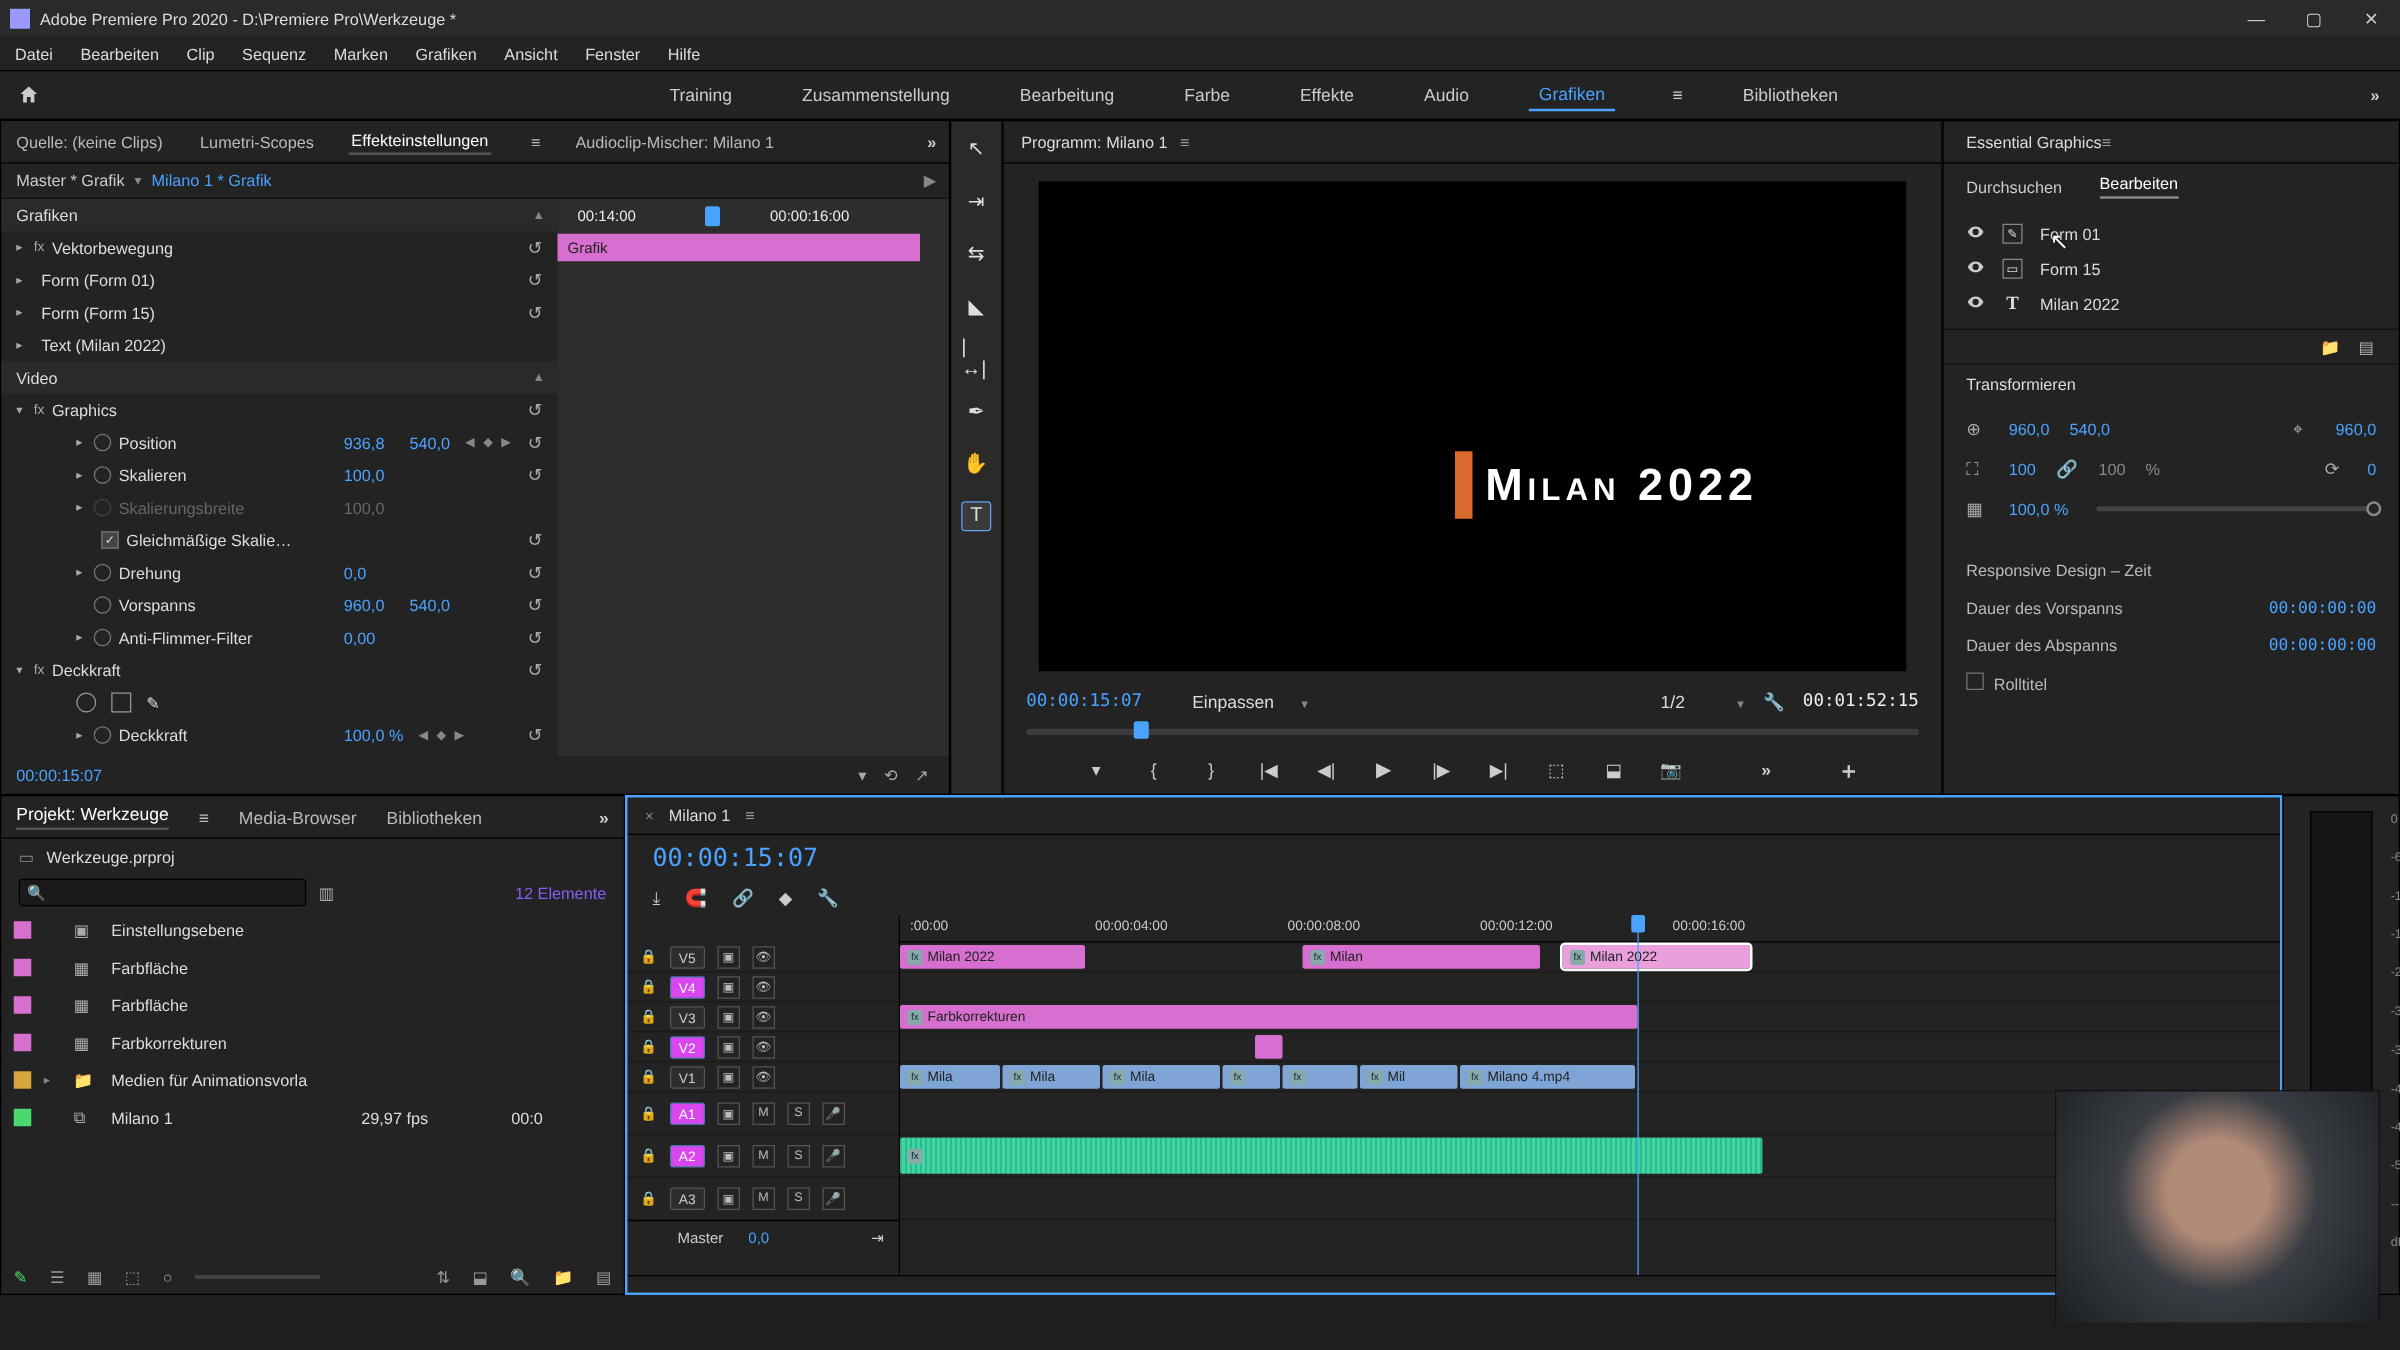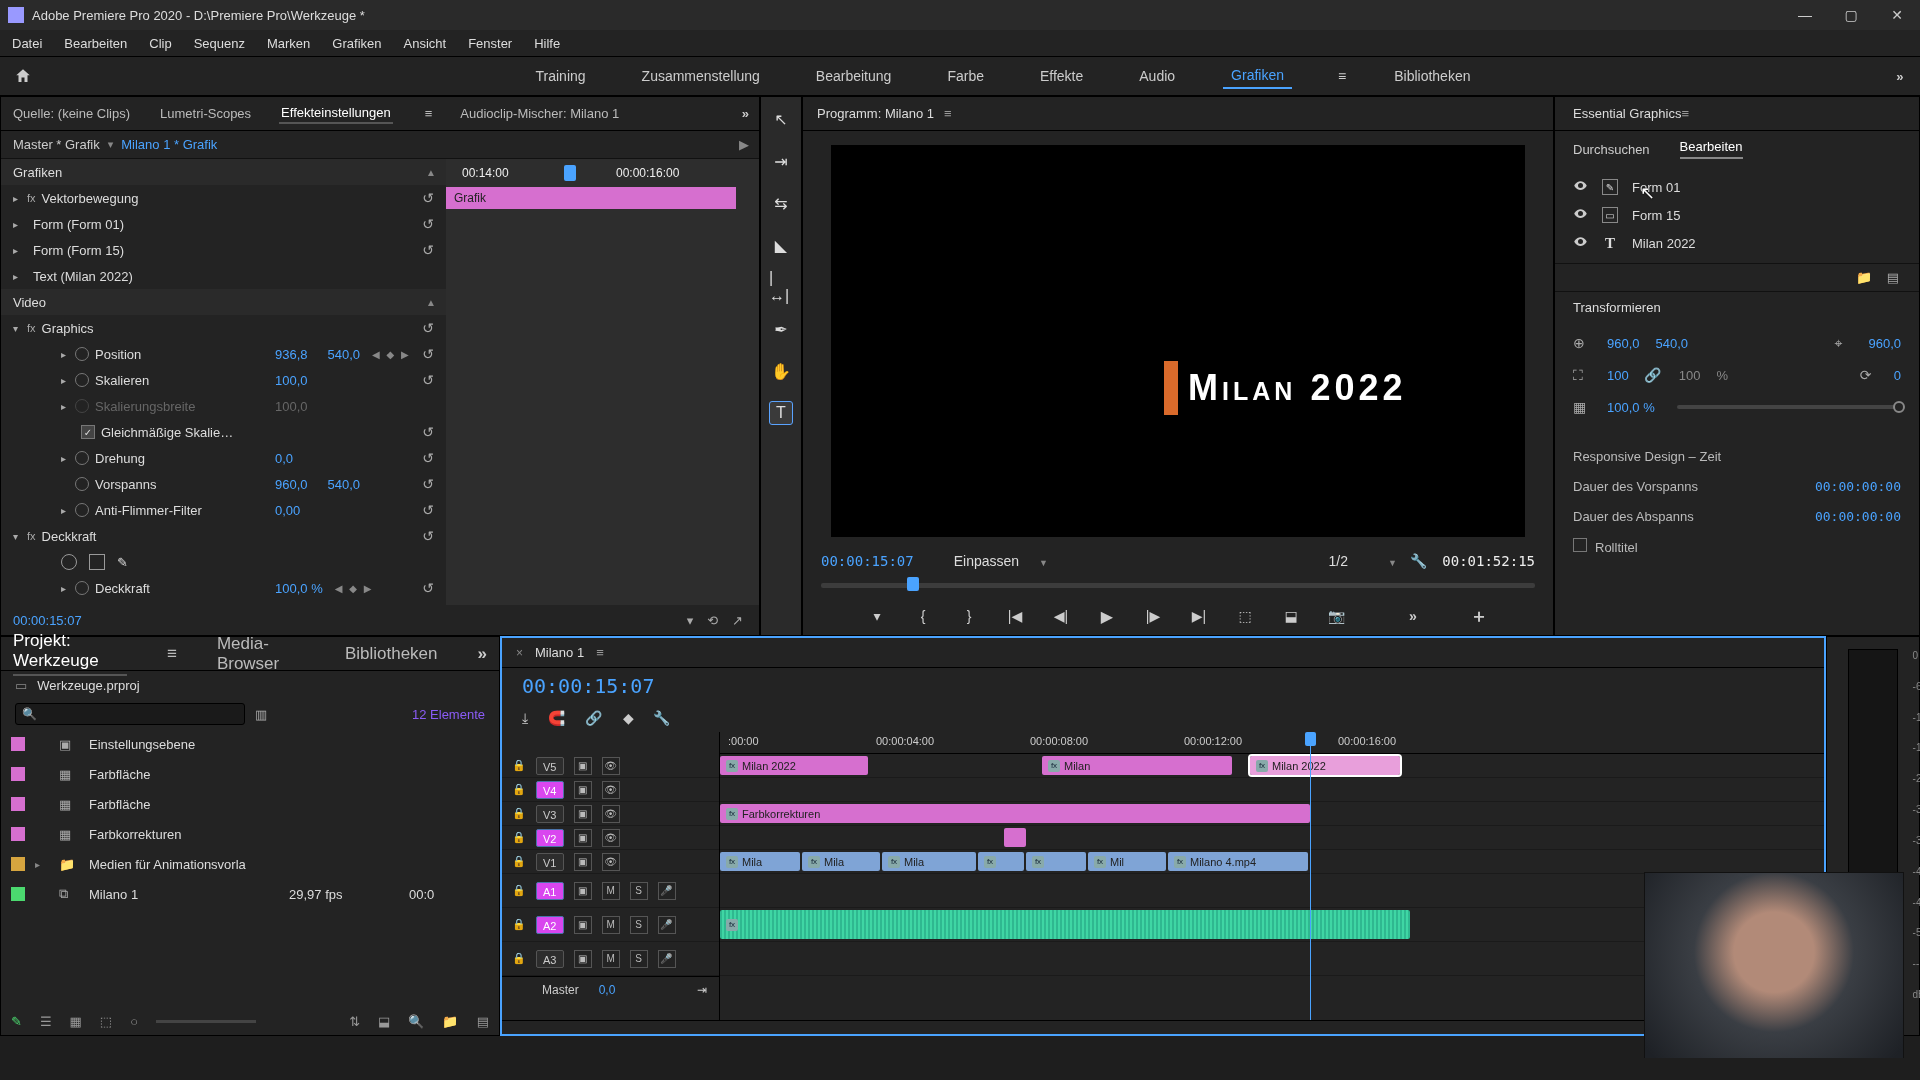--- a/index.html
+++ b/index.html
@@ -117,21 +117,21 @@
 .eg-xform-row .unit { color: #888; }
 .eg-slider { position: relative; flex: 1; height: 4px; background: #444; border-radius: 2px; margin-left: 6px; }
 .eg-slider .thumb { position: absolute; right: -4px; top: -4px; width: 12px; height: 12px; border: 2px solid #888; border-radius: 50%; background: #232323; }
 .eg-respdes { padding: 10px 18px 0 18px; font-size: 13px; }
 .eg-respdes .rd-row { display: flex; justify-content: space-between; align-items: center; height: 30px; color: #bbb; }
 .eg-respdes .rd-val { color: #4aa3ff; font-family: "Consolas", monospace; }
 .eg-respdes .cb { width: 14px; height: 14px; border: 1px solid #777; margin-right: 8px; display: inline-block; }
 
 
 .panel-proj { width: 500px; background: #232323; border: 1px solid #000; display: flex; flex-direction: column; }
-.proj-tabs { height: 34px; display: flex; align-items: center; padding: 0 12px; gap: 40px; font-size: 17px; color: #bbb; border-bottom: 1px solid #000; }
+.proj-tabs { height: 34px; display: flex; align-items: center; padding: 0 12px; gap: 24px; font-size: 14px; color: #bbb; border-bottom: 1px solid #000; }
 .proj-tabs .t.active { color: #fff; border-bottom: 2px solid #555; padding-bottom: 3px; }
 .proj-tabs .overflow-rt { margin-left: auto; font-weight: bold; color: #ccc; }
 .proj-name-row { height: 28px; display: flex; align-items: center; padding-left: 14px; gap: 10px; font-size: 13px; color: #ddd; }
 .proj-search-row { height: 30px; display: flex; align-items: center; padding: 0 14px; gap: 10px; }
 .proj-search-row .search-box { flex: 1; max-width: 230px; height: 22px; background: #1a1a1a; border: 1px solid #000; border-radius: 3px; display: flex; align-items: center; padding-left: 6px; color: #777; font-size: 12px; }
 .proj-search-row .cam-icn { color: #aaa; }
 .proj-search-row .count { margin-left: auto; color: #8b5cf6; font-size: 13px; }
 .proj-columns { height: 26px; display: flex; align-items: center; padding-left: 36px; background: #2a2a2a; font-size: 13px; color: #ddd; }
 .proj-columns .c1 { width: 234px; }
 .proj-columns .c2 { width: 120px; }

